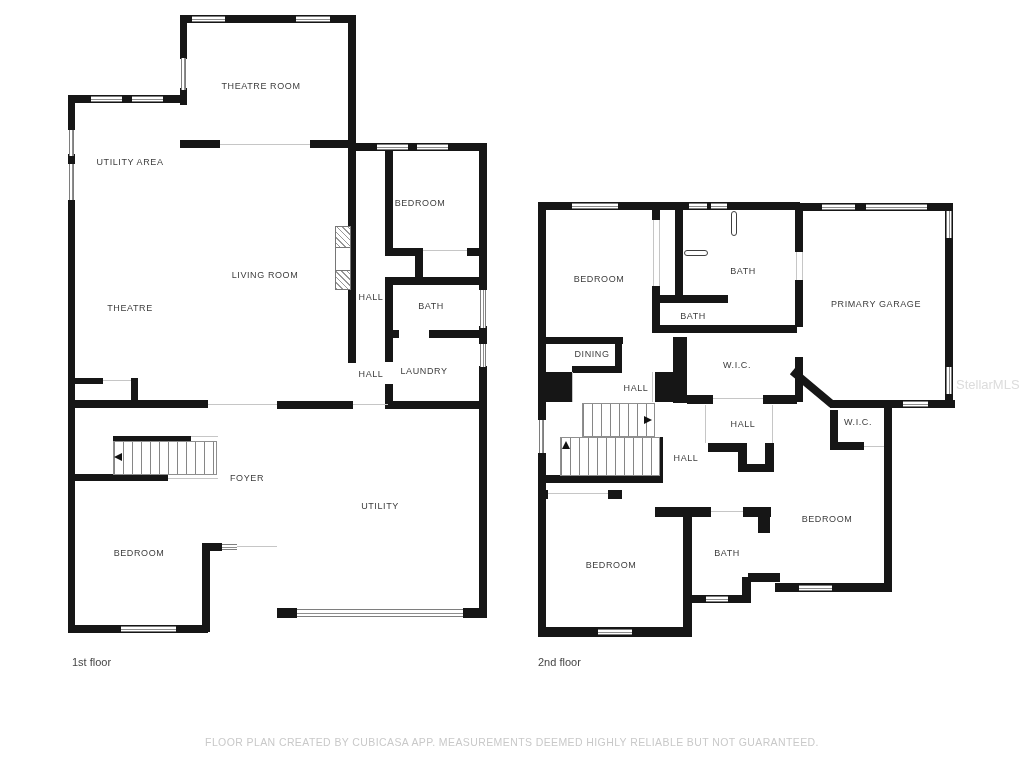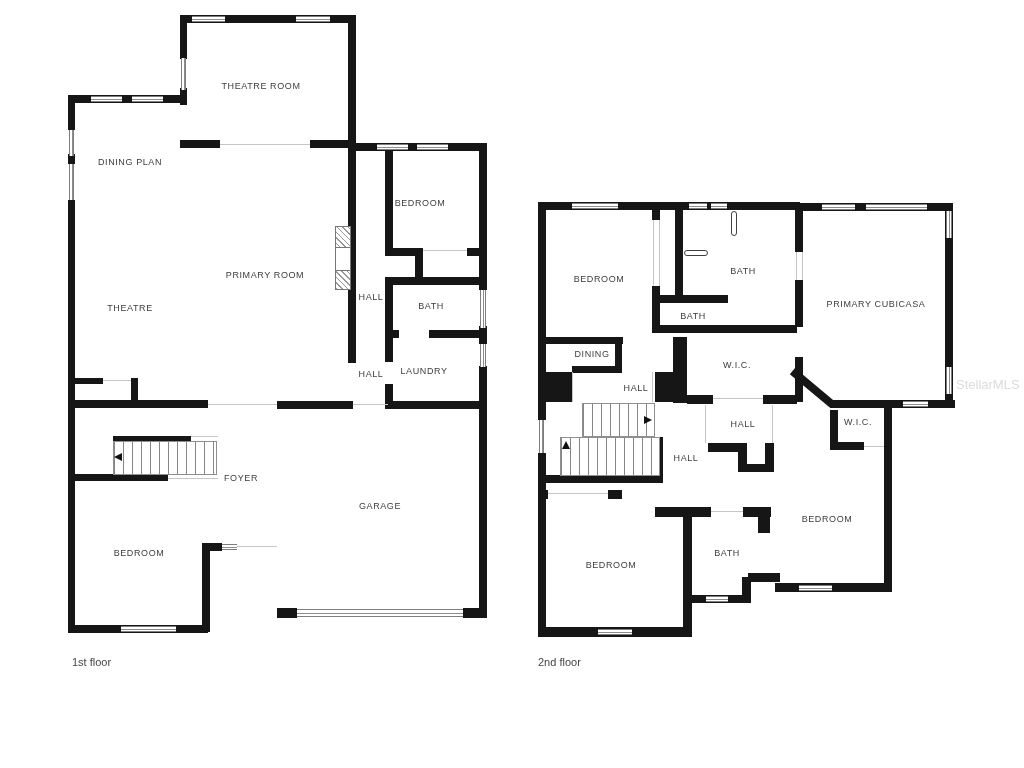--- a/index.html
+++ b/index.html
@@ -98,30 +98,30 @@
     <div class="thin" style="left:353px;top:404px;width:35px;height:1px"></div>
     <div class="thin" style="left:237px;top:546px;width:40px;height:1px"></div>
     <div class="thin" style="left:191px;top:436px;width:27px;height:1px"></div>
     <div class="thin" style="left:168px;top:478px;width:50px;height:1px"></div>
 
     <div class="stairs" style="left:113px;top:441px;width:104px;height:34px"></div>
     <div class="arr arrL" style="left:114px;top:453px"></div>
     <div class="fireplace" style="left:335px;top:226px;width:16px;height:64px"></div>
 
     <span class="lbl" style="left:261px;top:86px">THEATRE ROOM</span>
-    <span class="lbl" style="left:130px;top:162px">DINING PLAN</span>
-    <span class="lbl" style="left:265px;top:275px">PRIMARY ROOM</span>
+    <span class="lbl" style="left:130px;top:162px">UTILITY AREA</span>
+    <span class="lbl" style="left:265px;top:275px">LIVING ROOM</span>
     <span class="lbl" style="left:130px;top:308px">THEATRE</span>
     <span class="lbl" style="left:420px;top:203px">BEDROOM</span>
     <span class="lbl" style="left:371px;top:297px">HALL</span>
     <span class="lbl" style="left:431px;top:306px">BATH</span>
     <span class="lbl" style="left:371px;top:374px">HALL</span>
     <span class="lbl" style="left:424px;top:371px">LAUNDRY</span>
-    <span class="lbl" style="left:241px;top:478px">FOYER</span>
-    <span class="lbl" style="left:380px;top:506px">GARAGE</span>
+    <span class="lbl" style="left:247px;top:478px">FOYER</span>
+    <span class="lbl" style="left:380px;top:506px">UTILITY</span>
     <span class="lbl" style="left:139px;top:553px">BEDROOM</span>
     <span class="caption" style="left:72px;top:656px">1st floor</span>
   </div>
 
   <div>
 
     <div class="w" style="left:538px;top:202px;width:262px;height:8px"></div>
     <div class="w" style="left:797px;top:203px;width:156px;height:8px"></div>
     <div class="w" style="left:538px;top:202px;width:8px;height:218px"></div>
     <div class="w" style="left:538px;top:453px;width:8px;height:184px"></div>
@@ -193,28 +193,29 @@
 
     <div class="stairs" style="left:582px;top:403px;width:73px;height:34px"></div>
     <div class="stairs" style="left:560px;top:437px;width:100px;height:39px"></div>
     <div class="arr arrR" style="left:644px;top:416px"></div>
     <div class="arr arrU" style="left:562px;top:441px"></div>
     <div class="leaf" style="left:731px;top:211px;width:6px;height:25px"></div>
     <div class="leaf" style="left:684px;top:250px;width:24px;height:6px"></div>
 
     <span class="lbl" style="left:599px;top:279px">BEDROOM</span>
     <span class="lbl" style="left:743px;top:271px">BATH</span>
-    <span class="lbl" style="left:876px;top:304px">PRIMARY CUBICASA</span>
+    <span class="lbl" style="left:876px;top:304px">PRIMARY GARAGE</span>
     <span class="lbl" style="left:693px;top:316px">BATH</span>
     <span class="lbl" style="left:592px;top:354px">DINING</span>
     <span class="lbl" style="left:737px;top:365px">W.I.C.</span>
     <span class="lbl" style="left:636px;top:388px">HALL</span>
     <span class="lbl" style="left:743px;top:424px">HALL</span>
     <span class="lbl" style="left:858px;top:422px">W.I.C.</span>
     <span class="lbl" style="left:686px;top:458px">HALL</span>
     <span class="lbl" style="left:611px;top:565px">BEDROOM</span>
     <span class="lbl" style="left:727px;top:553px">BATH</span>
     <span class="lbl" style="left:827px;top:519px">BEDROOM</span>
     <span class="caption" style="left:538px;top:656px">2nd floor</span>
   </div>
 
   <div class="watermark">StellarMLS</div>
+  <div class="footer">FLOOR PLAN CREATED BY CUBICASA APP. MEASUREMENTS DEEMED HIGHLY RELIABLE BUT NOT GUARANTEED.</div>
 </div>
 
 </body></html>

